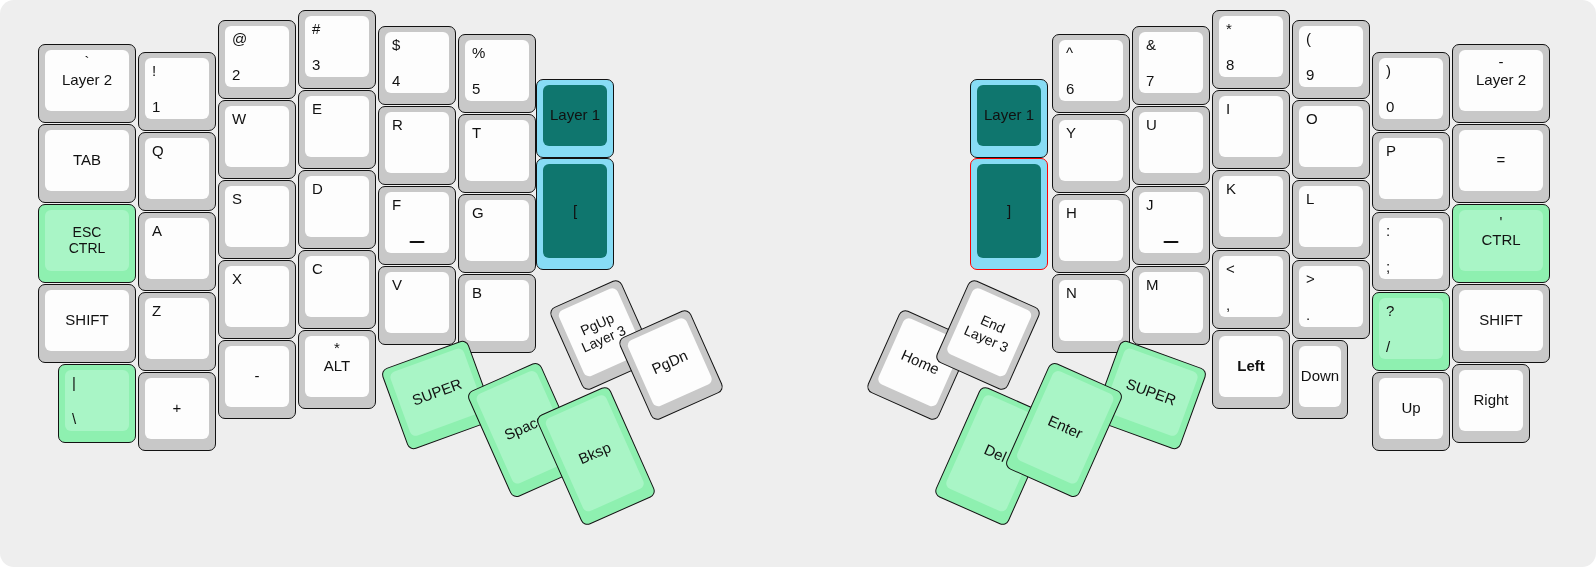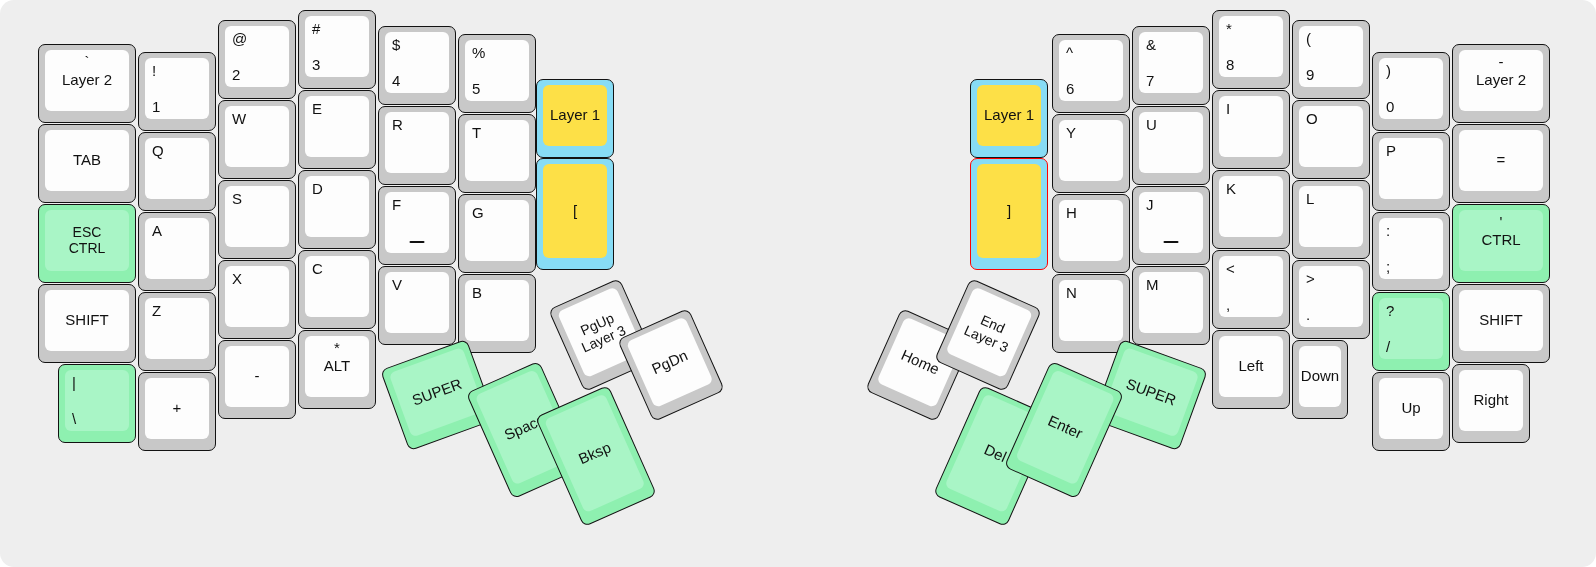--- a/index.html
+++ b/index.html
@@ -10,21 +10,21 @@
   .key{position:absolute;box-sizing:border-box;border:1.6px solid #121212;
        border-radius:7px;background:#c8c8c8;}
   .key.green{background:#8ef0b0;}
   .key.cyan{background:#87dcf5;}
   .key.sel{border-color:#ff0000;border-width:1.8px;}
   .cap{position:absolute;left:6px;top:5px;right:6px;bottom:11px;
        box-sizing:border-box;border-radius:6px;background:#fdfdfd;
        display:flex;flex-direction:column;align-items:center;
        justify-content:center;overflow:hidden;}
   .key.green>.cap{background:#a9f5c6;}
-  .key.cyan>.cap{background:#fde047;}
+  .key.cyan>.cap{background:#0f766e;}
   .l{font-size:15px;color:#111;line-height:1.12;white-space:nowrap;}
   .l.sm{font-size:14px;}
   .top{position:absolute;top:4px;left:0;right:0;text-align:center;
        font-size:15px;color:#111;line-height:1;}
   .topl{position:absolute;top:5px;left:7px;font-size:15px;color:#111;line-height:1;}
   .botl{position:absolute;bottom:5px;left:7px;font-size:15px;color:#111;line-height:1;}
   .midl{position:absolute;top:5px;left:7px;font-size:15px;color:#111;line-height:1;}
   .homing{position:absolute;bottom:10px;left:50%;transform:translateX(-50%);
           width:15px;height:2px;background:#111;border-radius:1px;}
   .stack{display:flex;flex-direction:column;align-items:center;justify-content:center;}
@@ -294,21 +294,21 @@
         <div class="cap">
           <div class="midl">K</div>
         </div>
       </div>
       <div class="key" style="left: 1212px; top: 250px; width: 78px; height: 79px;">
         <div class="cap">
           <div class="topl">&lt;</div>
           <div class="botl">,</div>
         </div>
       </div>
-      <div class="key" style="left: 1212px; top: 330px; width: 78px; height: 79px;">
+      <div class="key" style="left: 1212px; top: 330px; width: 78px; height: 79px; font-weight: bold;">
         <div class="cap">
           <div class="l">Left</div>
         </div>
       </div>
       <div class="key" style="left: 1292px; top: 20px; width: 78px; height: 79px;">
         <div class="cap">
           <div class="topl">(</div>
           <div class="botl">9</div>
         </div>
       </div>

